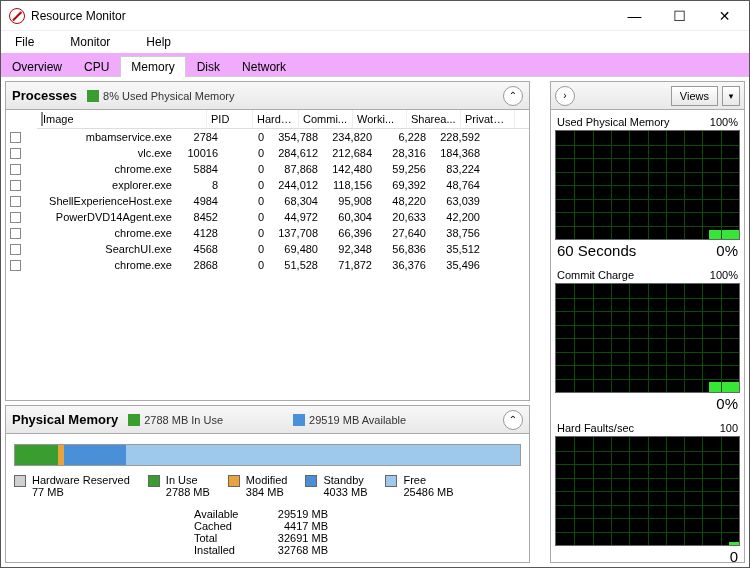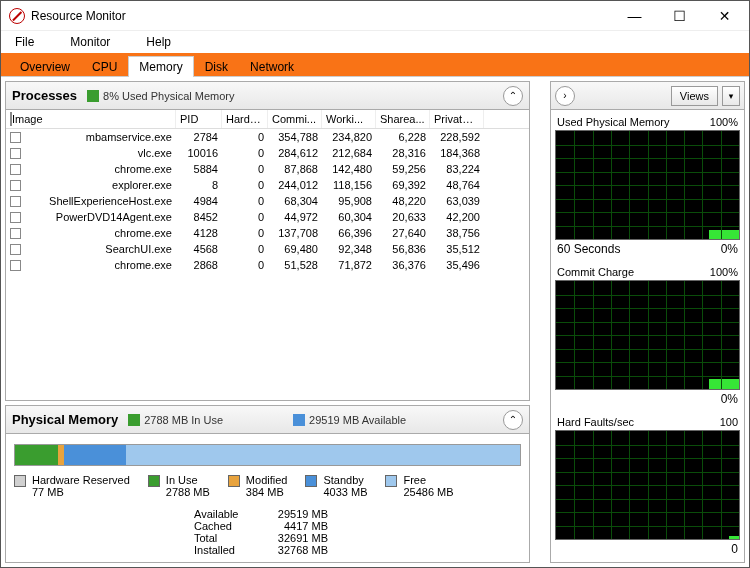--- a/index.html
+++ b/index.html
@@ -6,35 +6,35 @@
 body { background: #fff; width: 750px; height: 568px; overflow: hidden; }
 .window { width: 750px; height: 568px; border: 1px solid #555; background: #fff; display: flex; flex-direction: column; }
 .titlebar { height: 30px; display: flex; align-items: center; padding: 0 2px 0 8px; border-bottom: 1px solid #eee; }
 .titlebar .app-icon { width: 16px; height: 16px; border: 1.5px solid #b00; border-radius: 50%; position: relative; margin-right: 6px; }
 .titlebar .app-icon::after { content: ""; position: absolute; width: 1.5px; height: 12px; background: #b00; left: 50%; top: 50%; transform: translate(-50%,-50%) rotate(45deg); }
 .titlebar .title { font-size: 12px; flex: 1; }
 .titlebar .win-btns { display: flex; }
 .titlebar .win-btn { width: 45px; height: 28px; display: flex; align-items: center; justify-content: center; font-size: 14px; }
 .menubar { height: 22px; display: flex; align-items: center; padding: 0 4px; font-size: 12px; gap: 16px; }
 .menubar .menu-item { padding: 2px 10px; }
-.tabbar { height: 24px; display: flex; align-items: flex-end; padding: 0 8px; border-bottom: 1px solid #ccc; font-size: 12px; background: #f97316; }
+.tabbar { height: 24px; display: flex; align-items: flex-end; padding: 0 0; border-bottom: 1px solid #ccc; font-size: 12px; background: #f0abfc; }
 .tabbar .tab { padding: 3px 10px; border: 1px solid transparent; border-bottom: none; margin-bottom: -1px; }
 .tabbar .tab.active { border-color: #ccc; background: #fff; }
 .content { flex: 1; display: flex; padding: 4px; gap: 20px; background: #fff; overflow: hidden; }
 .left-col { flex: 1; display: flex; flex-direction: column; gap: 4px; min-width: 0; }
 .right-col { width: 195px; display: flex; flex-direction: column; border: 1px solid #aaa; }
 .panel { border: 1px solid #aaa; display: flex; flex-direction: column; }
 .panel-header { height: 28px; background: linear-gradient(#f8f8f8,#e8e8e8); border-bottom: 1px solid #aaa; display: flex; align-items: center; padding: 0 6px; font-size: 12px; gap: 10px; }
 .panel-header .panel-title { font-weight: bold; font-size: 13px; }
 .panel-header .subtext { font-size: 11px; color: #333; display: flex; align-items: center; gap: 4px; }
 .green-box { width: 12px; height: 12px; background: #3a9d2f; display: inline-block; }
 .blue-box { width: 12px; height: 12px; background: #4a90d9; display: inline-block; }
 .collapse-btn { margin-left: auto; width: 20px; height: 20px; border: 1px solid #999; border-radius: 50%; display: flex; align-items: center; justify-content: center; font-size: 10px; background: #fff; }
 .proc-table { font-size: 11px; overflow-y: scroll; flex: 1; }
-.proc-table .thead { display: flex; background: #fff; border-bottom: 1px solid #ddd; position: sticky; top: 0; }
+.proc-table .thead { display: flex; background: #fff; border-bottom: 1px solid #ddd; position: sticky; top: 0; margin-left: 31px; }
 .proc-table .th { padding: 3px 4px; border-right: 1px solid #eee; overflow: hidden; white-space: nowrap; text-overflow: ellipsis; }
 .proc-table .tr { display: flex; padding: 1px 0; }
 .proc-table .td { padding: 1px 4px; overflow: hidden; white-space: nowrap; text-align: right; }
 .proc-table .td.img { text-align: left; display: flex; align-items: center; gap: 4px; justify-content: space-between; }
 .c-img { width: 170px; } .c-pid { width: 46px; } .c-hf { width: 46px; } .c-com { width: 54px; } .c-wrk { width: 54px; } .c-shr { width: 54px; } .c-prv { width: 54px; }
 .chk { width: 11px; height: 11px; border: 1px solid #888; flex-shrink: 0; }
 .phys { padding: 10px 8px 6px; font-size: 11px; }
 .membar { height: 22px; display: flex; border: 1px solid #999; margin-bottom: 8px; }
 .membar .seg { height: 100%; }
 .legend { display: flex; gap: 18px; margin-bottom: 10px; }
@@ -50,21 +50,21 @@
 .views-btn { margin-left: auto; height: 20px; border: 1px solid #999; background: linear-gradient(#fff,#e8e8e8); padding: 0 8px; font-size: 11px; display: flex; align-items: center; }
 .dd-btn { width: 18px; height: 20px; border: 1px solid #999; background: linear-gradient(#fff,#e8e8e8); font-size: 9px; display: flex; align-items: center; justify-content: center; }
 .graphs { flex: 1; overflow-y: auto; padding: 4px; }
 .graph-block { margin-bottom: 6px; }
 .graph-title { display: flex; justify-content: space-between; font-size: 11px; padding: 2px 2px; }
 .graph { height: 110px; background: #000; border: 1px solid #666; position: relative; overflow: hidden; }
 .grid-v, .grid-h { position: absolute; background: #0a4d0a; }
 .grid-v { width: 1px; height: 100%; top: 0; }
 .grid-h { height: 1px; width: 100%; left: 0; }
 .trace { position: absolute; bottom: 0; right: 0; height: 8px; width: 30px; background: #3cff3c; opacity: 0.9; }
-.graph-footer { display: flex; justify-content: space-between; font-size: 12px; padding: 2px; text-align: center; }
+.graph-footer { display: flex; justify-content: space-between; font-size: 15px; padding: 2px; text-align: center; }
 </style>
 </head>
 <body>
 
 <div class="window">
   <div class="titlebar">
     <span class="app-icon"></span>
     <span class="title">Resource Monitor</span>
     <div class="win-btns">
       <div class="win-btn">—</div>

